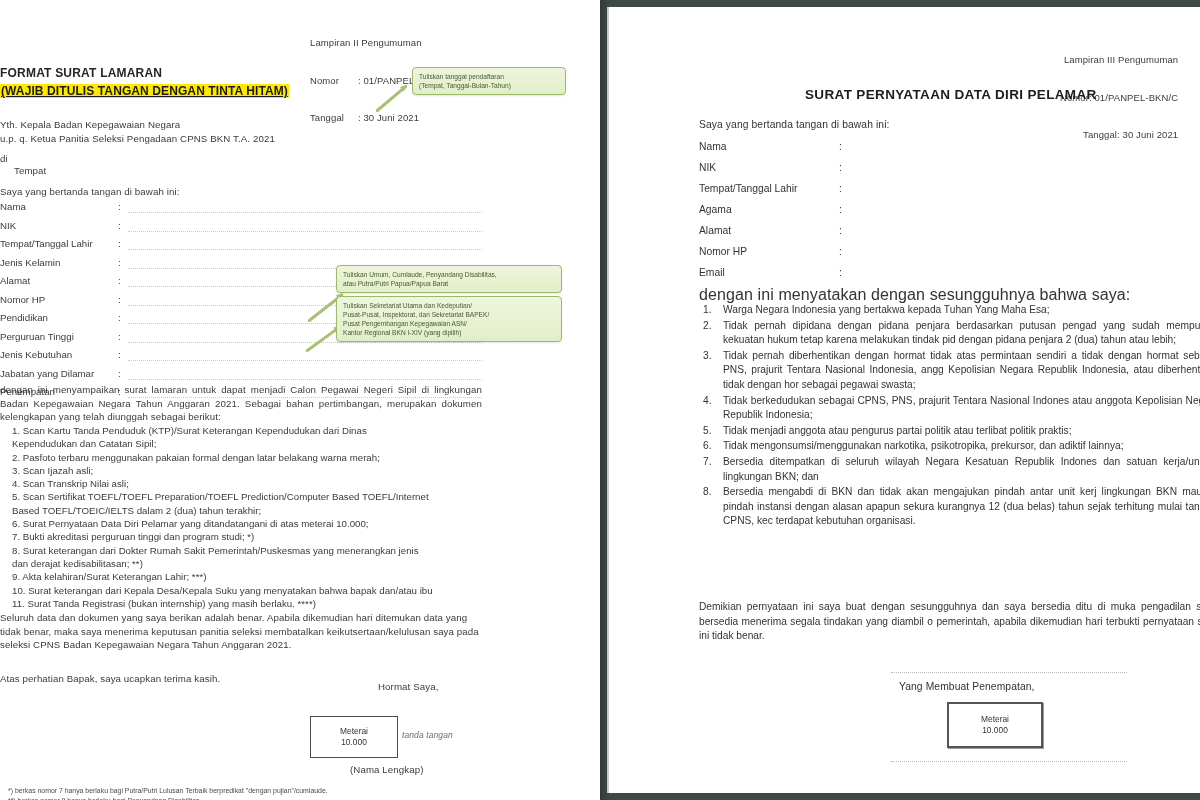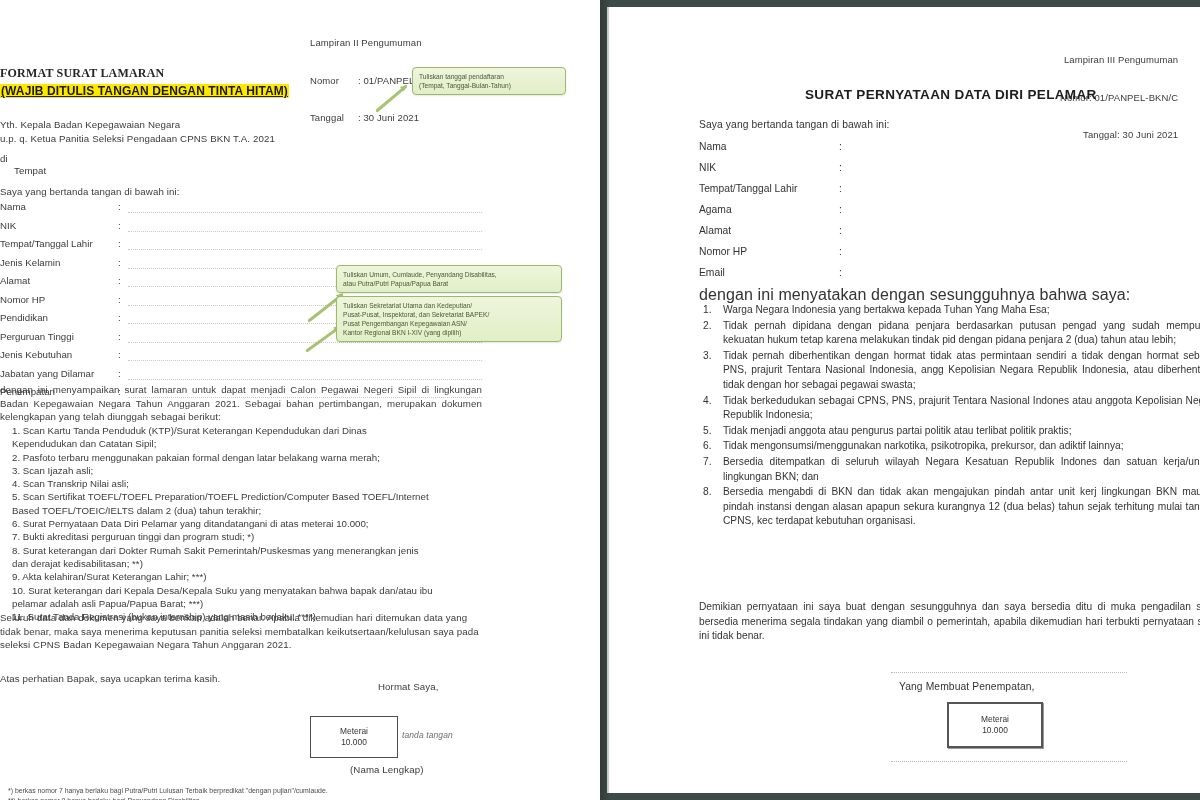--- a/index.html
+++ b/index.html
@@ -98,21 +98,21 @@
 <div class="stage">
 
   <div class="page blurpx" id="page-left">
 
     <div class="t hdr" style="left:382px;top:12px;">
       <span class="row">Lampiran II Pengumuman</span>
       <span class="row"><span class="k">Nomor</span><span>: 01/PANPEL-BKN/CPNS/VI/2021</span></span>
       <span class="row"><span class="k">Tanggal</span><span>: 30 Juni 2021</span></span>
     </div>
 
-    <div class="t title1" style="left:72px;top:66px;font-family:Liberation Serif, serif;">FORMAT SURAT LAMARAN</div>
+    <div class="t title1" style="left:72px;top:66px;">FORMAT SURAT LAMARAN</div>
     <div class="t title2" style="left:72px;top:84px;">(WAJIB DITULIS TANGAN DENGAN TINTA HITAM)</div>
 
     <div class="t body" style="left:72px;top:118px;">Yth. Kepala Badan Kepegawaian Negara</div>
     <div class="t body" style="left:72px;top:132px;">u.p. q. Ketua Panitia Seleksi Pengadaan CPNS BKN T.A. 2021</div>
     <div class="t body" style="left:72px;top:152px;">di</div>
     <div class="t body" style="left:86px;top:164px;">Tempat</div>
 
     <div class="t body" style="left:72px;top:185px;">Saya yang bertanda tangan di bawah ini:</div>
 
     <div class="formrows" id="left-fields" style="left:72px;top:200px;width:482px;">
@@ -183,21 +183,20 @@
           <li>3. Scan Ijazah asli;</li>
           <li>4. Scan Transkrip Nilai asli;</li>
           <li>5. Scan Sertifikat TOEFL/TOEFL Preparation/TOEFL Prediction/Computer Based TOEFL/Internet</li>
           <li>Based TOEFL/TOEIC/IELTS dalam 2 (dua) tahun terakhir;</li>
           <li>6. Surat Pernyataan Data Diri Pelamar yang ditandatangani di atas meterai 10.000;</li>
           <li>7. Bukti akreditasi perguruan tinggi dan program studi; *)</li>
           <li>8. Surat keterangan dari Dokter Rumah Sakit Pemerintah/Puskesmas yang menerangkan jenis</li>
           <li>dan derajat kedisabilitasan; **)</li>
           <li>9. Akta kelahiran/Surat Keterangan Lahir; ***)</li>
           <li>10. Surat keterangan dari Kepala Desa/Kepala Suku yang menyatakan bahwa bapak dan/atau ibu</li>
-          <li>pelamar adalah asli Papua/Papua Barat; ***)</li>
           <li>11. Surat Tanda Registrasi (bukan internship) yang masih berlaku. ****)</li>
         </ul>
       </div>
 
     <div class="t body" id="left-closing" style="left:72px;top:611px;width:482px;white-space:normal;">Seluruh data dan dokumen yang saya berikan adalah benar. Apabila dikemudian hari ditemukan data yang tidak benar, maka saya menerima keputusan panitia seleksi membatalkan keikutsertaan/kelulusan saya pada seleksi CPNS Badan Kepegawaian Negara Tahun Anggaran 2021.</div>
     <div class="t body" style="left:72px;top:672px;">Atas perhatian Bapak, saya ucapkan terima kasih.</div>
 
     <div class="t body" style="left:450px;top:680px;">Hormat Saya,</div>
     <div class="materai" style="left:382px;top:716px;width:86px;height:40px;">
       <div>Meterai</div>

